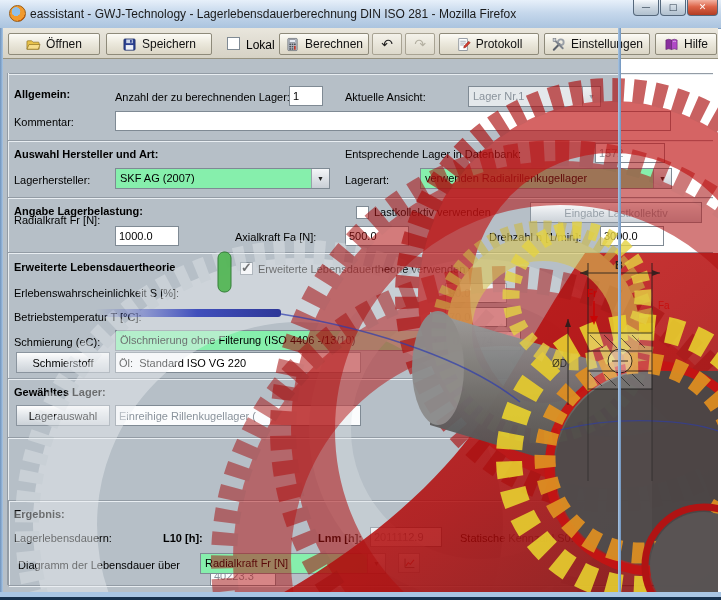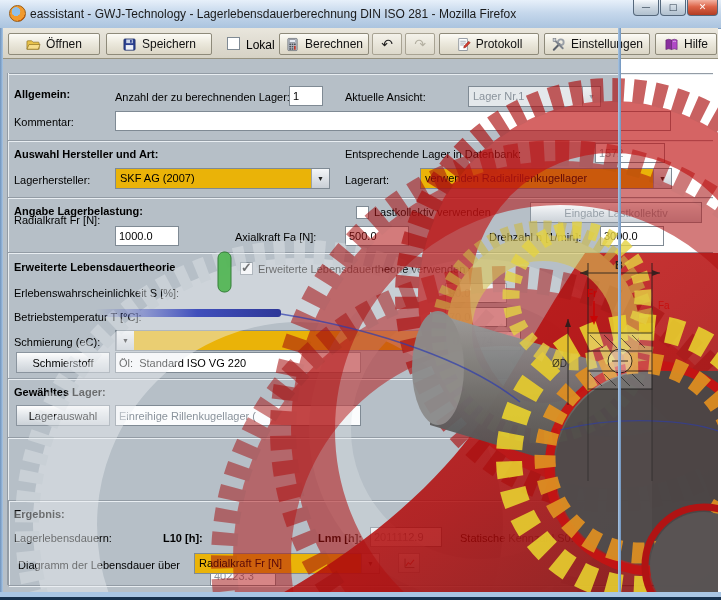--- a/index.html
+++ b/index.html
@@ -35,21 +35,21 @@
   .frame-b1{position:absolute;left:0;top:592px;width:721px;height:5px;background:#a9c6e4;z-index:9;}
   .frame-b2{position:absolute;left:0;top:597px;width:721px;height:3px;background:#17324f;z-index:9;}
   
   .lab{position:absolute;font-size:11px;color:#000;white-space:nowrap;z-index:2;}
   .hd{font-weight:bold;}
   .hr{position:absolute;left:8px;width:705px;height:0;border-top:1px solid #939ca5;border-bottom:1px solid #e9eef2;z-index:1;}
   .vr{position:absolute;left:7px;width:0;border-left:1px solid #939ca5;border-right:1px solid #e9eef2;z-index:1;}
   .inp{position:absolute;height:20px;border:1px solid #7f8a94;background:#fff;font-family:"Liberation Sans",sans-serif;
     font-size:11px;color:#000;padding:0 3px;box-sizing:border-box;z-index:2;}
   .inp.dis{color:#8a939c;background:#fbfcfd;}
-  .combo{position:absolute;height:21px;border:1px solid #7f8a94;background:#eab308;display:flex;align-items:stretch;box-sizing:border-box;z-index:2;}
+  .combo{position:absolute;height:21px;border:1px solid #7f8a94;background:#86efac;display:flex;align-items:stretch;box-sizing:border-box;z-index:2;}
   .combo .txt{flex:1;font-size:11px;color:#000;padding:3px 4px 0;white-space:nowrap;overflow:hidden;}
   .combo .arr{width:17px;background:linear-gradient(#f4f6f8,#c8ced5);border-left:1px solid #9aa2ab;
     display:flex;align-items:center;justify-content:center;font-size:7px;color:#222;}
   .combo.dis{background:#e4e8eb;}
   .combo.dis .txt{color:#8a939c;}
   .combo.dis .arr{color:#9aa2ab;background:linear-gradient(#eef0f2,#d6dadf);}
   .btn2{position:absolute;height:21px;border:1px solid #8a949e;background:linear-gradient(#fdfdfd,#e2e6ea 50%,#ccd2d8);
     display:flex;align-items:center;justify-content:center;font-size:11px;color:#000;box-sizing:border-box;z-index:2;}
   .btn2.dis{color:#98a1a9;}
   .gbox{position:absolute;border:1px solid #939ca5;box-shadow:inset 1px 1px 0 #e9eef2,1px 1px 0 #e9eef2;z-index:1;}
@@ -196,20 +196,21 @@
 
   <span class="lab hd" style="left:14px;top:261px;">Erweiterte Lebensdauertheorie</span>
   <span class="cb on" style="left:240px;top:262px;"></span>
   <span class="lab" style="left:258px;top:263px;">Erweiterte Lebensdauertheorie verwenden</span>
   <span class="lab" style="left:14px;top:287px;">Erlebenswahrscheinlichkeit S [%]:</span>
   <input class="inp dis" style="left: 445px; top: 283px; width: 62px;" disabled="" value="90.0">
   <span class="lab" style="left:14px;top:311px;">Betriebstemperatur T [°C]:</span>
   <input class="inp dis" style="left: 445px; top: 307px; width: 62px;" disabled="" value="70.0">
   <span class="lab" style="left:14px;top:336px;">Schmierung (eC):</span>
   <div class="combo" style="left:115px;top:330px;width:330px;">
+    <span class="txt">Ölschmierung ohne Filterung (ISO 4406 -/13/10)</span>
     <span class="arr">▼</span>
   </div>
   <input class="inp dis" style="left: 449px; top: 331px; width: 72px;" disabled="" value="0.81674">
   <div class="btn2" style="left:16px;top:352px;width:94px;">
       <span>Schmierstoff</span>
     </div>
   <input class="inp" style="left: 115px; top: 352px; width: 246px; height: 21px;" value="Öl:  Standard ISO VG 220">
 
   <div class="hr" style="top:378px;"></div>
 
@@ -223,21 +224,21 @@
 
   <div class="gbox" style="left:8px;top:500px;width:703px;height:84px;"></div>
   <span class="lab hd" style="left:14px;top:508px;">Ergebnis:</span>
   <span class="lab" style="left:14px;top:532px;">Lagerlebensdauern:</span>
   <span class="lab hd" style="left:163px;top:532px;">L10 [h]:</span>
   <input class="inp dis" style="left: 210px; top: 527px; width: 66px; margin-top: 39px;" disabled="" value="40223.3">
   <span class="lab hd" style="left:318px;top:532px;">Lnm [h]:</span>
   <input class="inp dis" style="left: 370px; top: 527px; width: 72px;" disabled="" value="2011112.9">
   <span class="lab" style="left:460px;top:532px;">Statische Kennzahl S0:</span>
   <span class="lab" style="left:18px;top:559px;">Diagramm der Lebensdauer über</span>
-  <div class="combo" style="left:194px;top:553px;width:186px;">
+  <div class="combo" style="left:200px;top:553px;width:186px;">
     <span class="txt">Radialkraft Fr [N]</span>
     <span class="arr">▼</span>
   </div>
   <div class="btn2" style="left:398px;top:553px;width:22px;height:20px;">
     <svg viewBox="0 0 16 16" style="width:13px;height:13px;">
         <path d="M2.5,2 V13 H14" stroke="#333" fill="none" stroke-width="1.2"></path>
         <path d="M3.5,11 L6.5,7 L9,9 L13.5,3.5" stroke="#c00000" fill="none" stroke-width="1.3"></path>
       </svg>
   </div>
 

